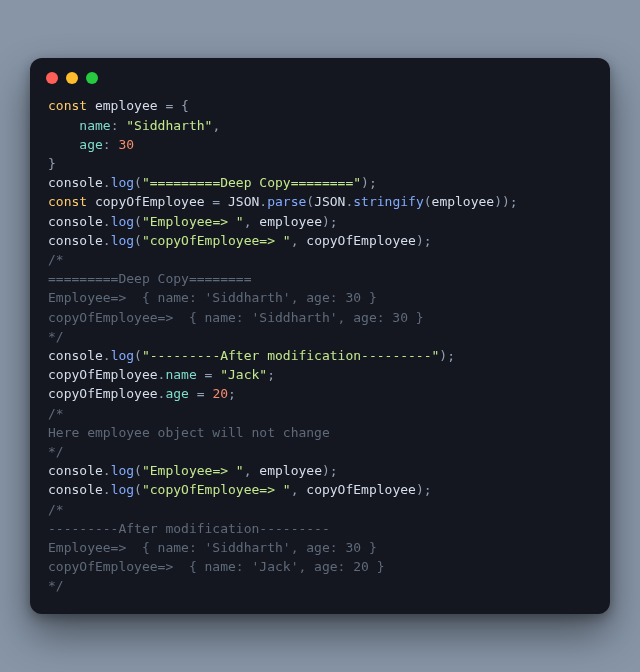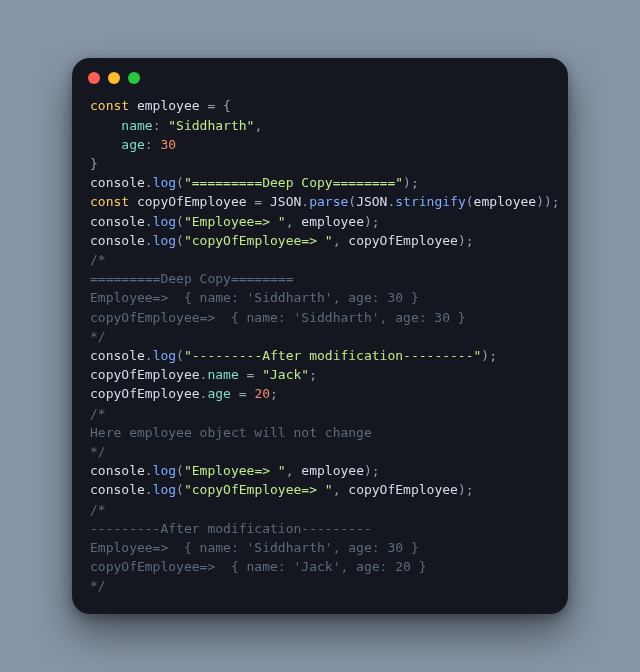--- a/index.html
+++ b/index.html
@@ -12,23 +12,23 @@
     overflow: hidden;
   }
   .stage {
     width: 640px;
     height: 672px;
     display: flex;
     align-items: center;
     justify-content: center;
   }
   .window {
-    width: 496px;
+    width: 580px;
     background: #14171f;
-    border-radius: 18px;
+    border-radius: 12px;
     box-shadow: 0 20px 40px rgba(0,0,0,0.45), 0 4px 12px rgba(0,0,0,0.3);
     padding: 0 0 14px 0;
     box-sizing: border-box;
   }
   .titlebar {
     display: flex;
     gap: 8px;
     padding: 14px 16px 6px 16px;
   }
   .dot {

